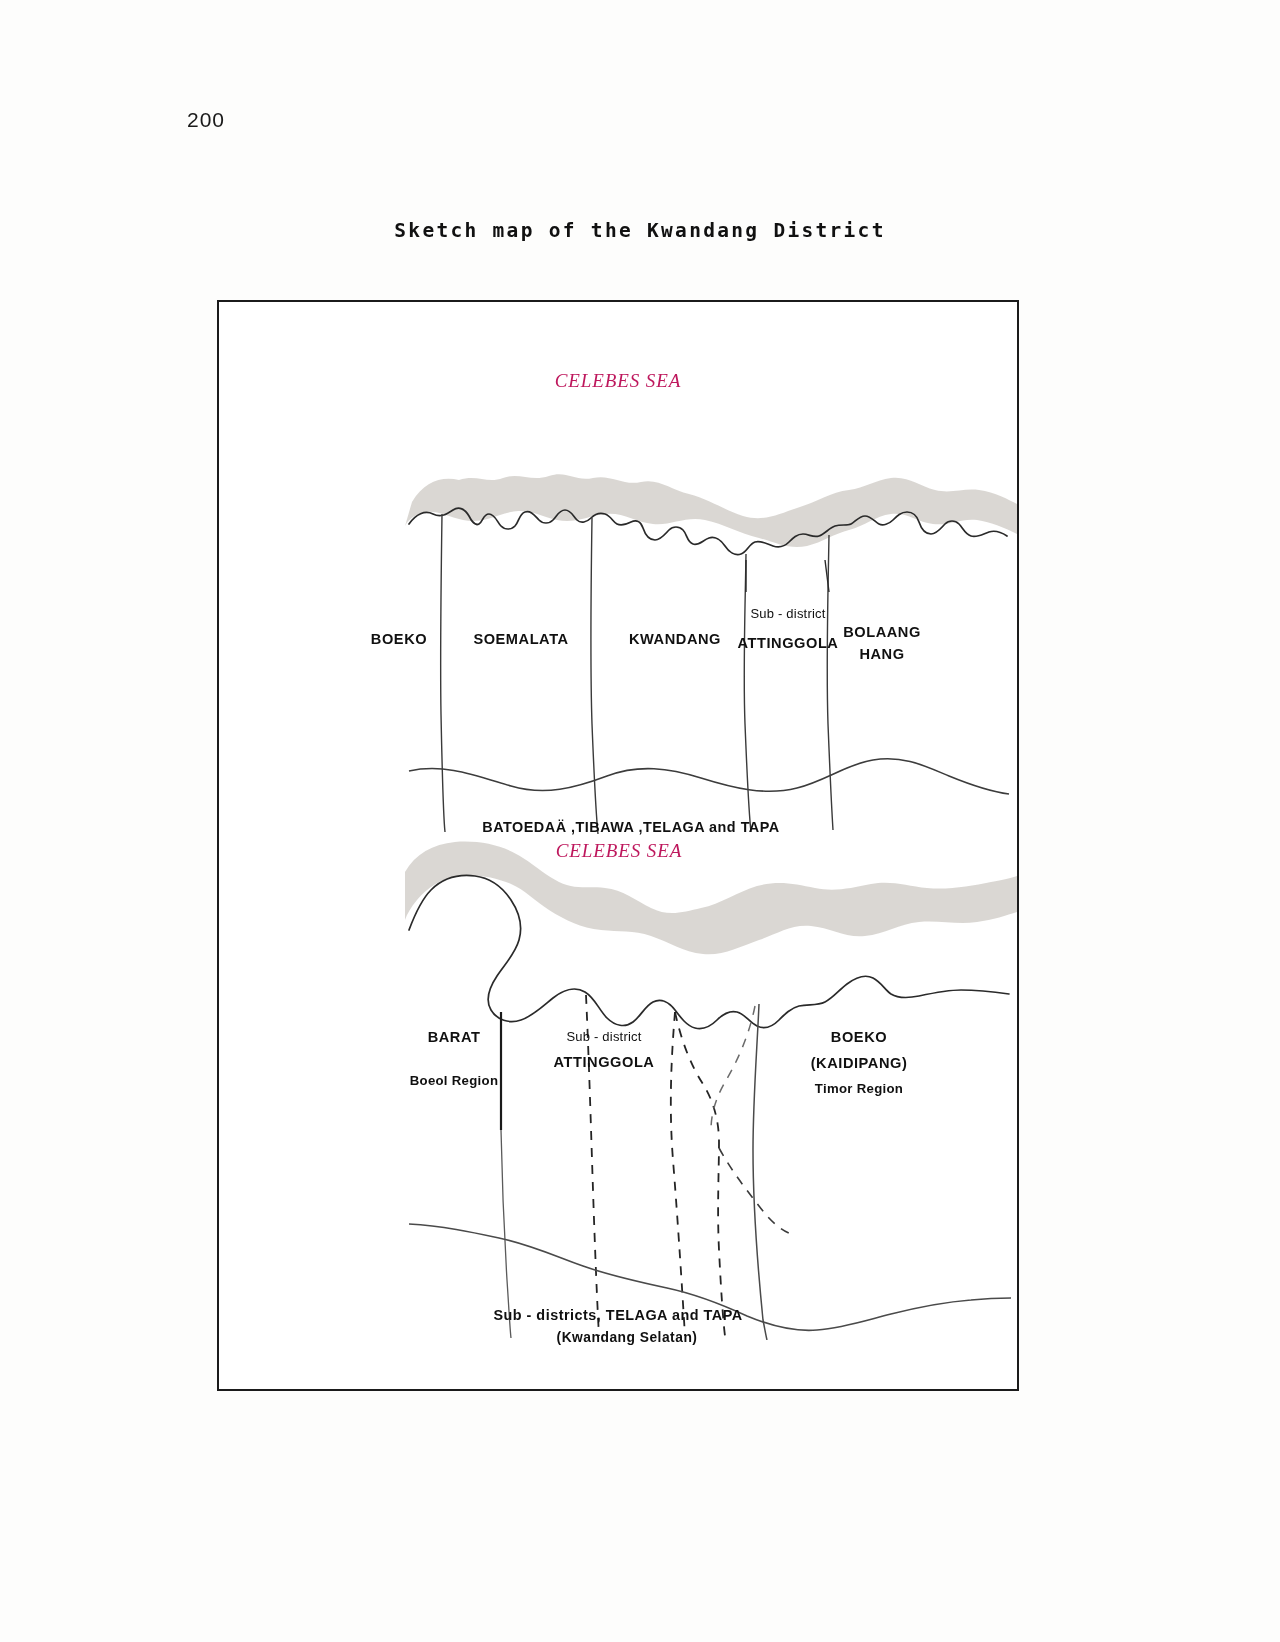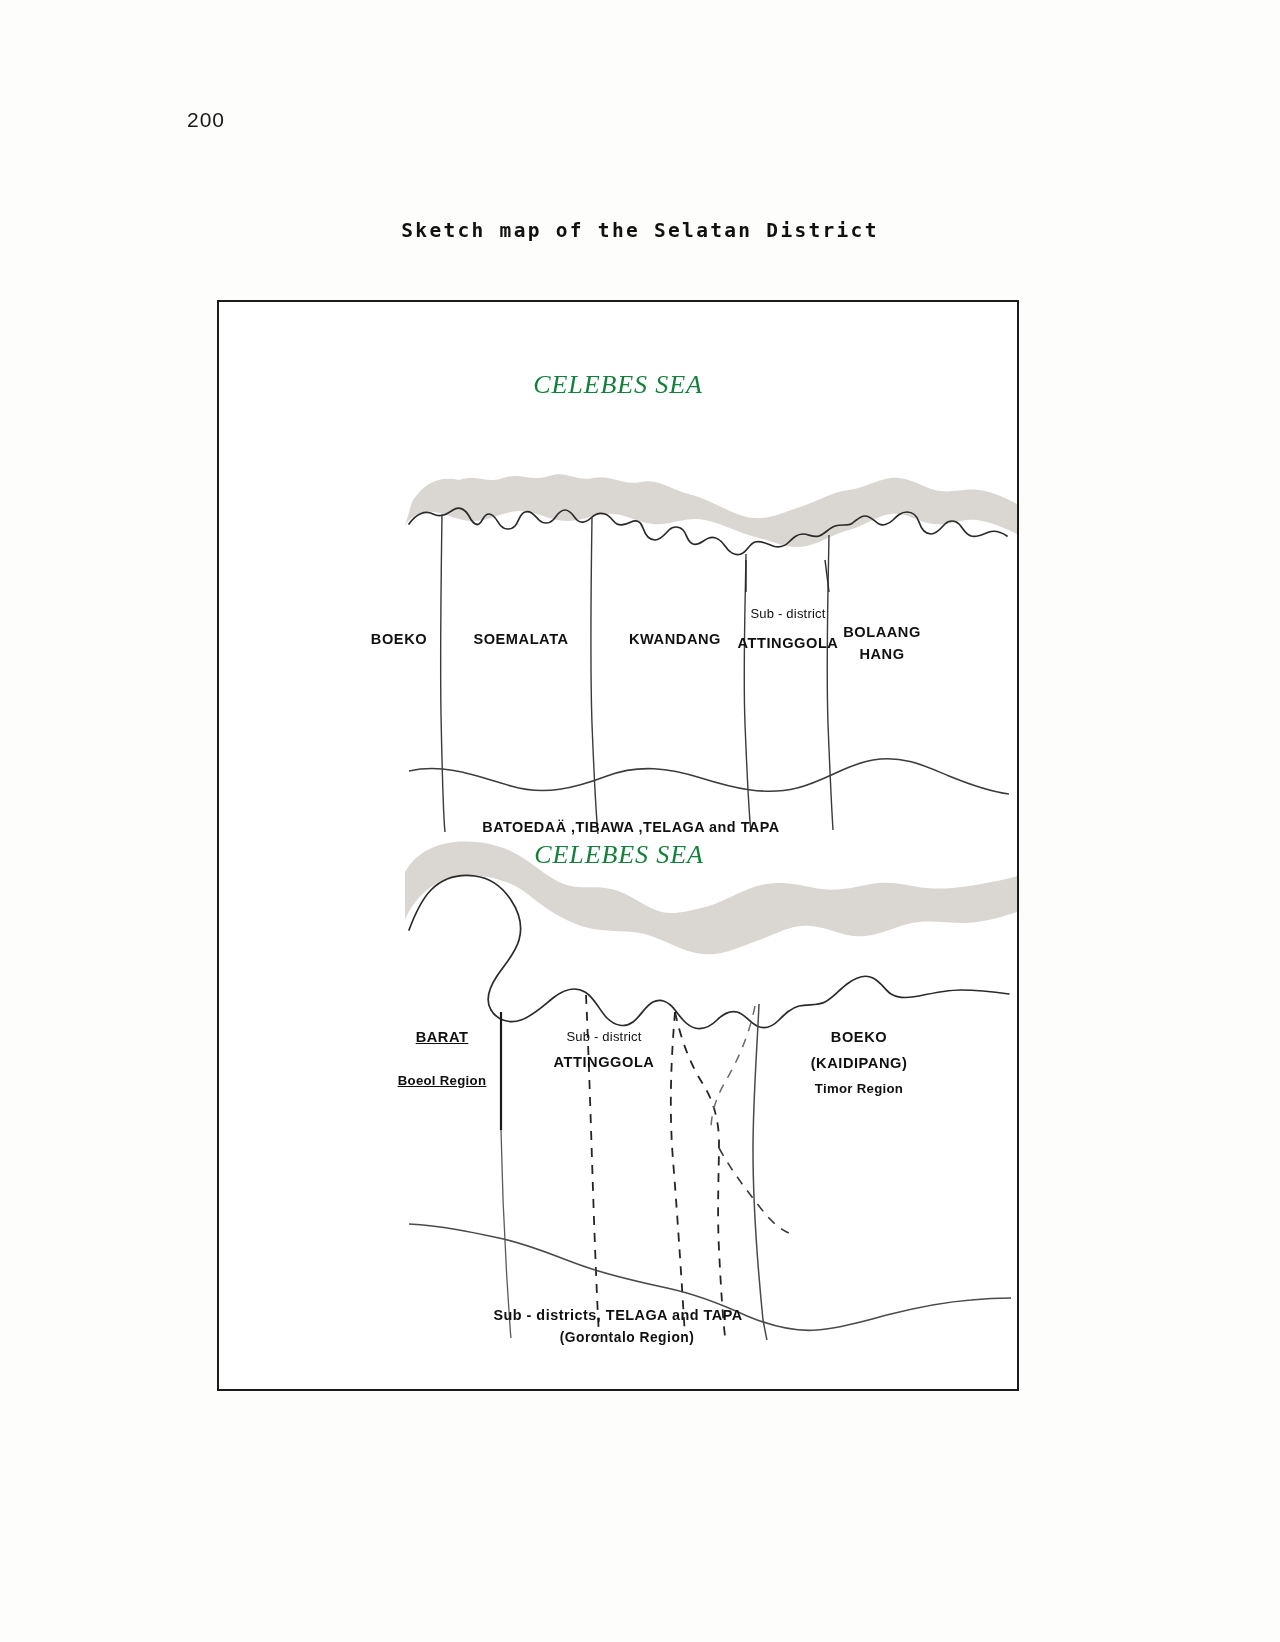--- a/index.html
+++ b/index.html
@@ -75,23 +75,23 @@
     left: 0;
     top: 0;
     display: block;
   }
 
   
   .sea-label {
     position: absolute;
     font-family: "Liberation Serif", "DejaVu Serif", serif;
     font-style: italic;
-    font-size: 26px;
+    font-size: 19px;
     letter-spacing: 0.9px;
-    color: #15803d;
+    color: #be185d;
     white-space: nowrap;
   }
 
   
   .district-label {
     position: absolute;
     font-family: "Liberation Sans", sans-serif;
     font-size: 14.6px;
     font-weight: 700;
     letter-spacing: 0.55px;
@@ -128,21 +128,21 @@
   .caption .cap-line.indent { padding-left: 26px; }
   .caption .cap-line.paren { font-size: 13.8px; padding-left: 18px; }
 </style>
 </head>
 <body>
 
 <div class="page">
 
   <div class="page-number">200</div>
 
-  <div class="sheet-title">Sketch map of the Selatan District</div>
+  <div class="sheet-title">Sketch map of the Kwandang District</div>
 
   <div class="plate">
     <div class="plate-inner">
 
       <div class="map-block" id="map-one">
 
         <svg class="map-svg" width="798" height="470" viewBox="0 0 798 470">
 
           <path fill="#d8d5d1" stroke="none" opacity="0.95" d="M193,138 C205,118 222,112 240,116 C258,110 268,120 284,114
                    C300,108 312,118 330,112 C348,106 356,118 374,114
@@ -270,37 +270,37 @@
                    C546,500 547,506 548,510"></path>
 
           <path fill="none" stroke="#4a4a4a" stroke-width="1.6" d="M190,394 C224,396 252,402 280,408 C310,414 336,426 364,436
                    C392,446 420,452 448,458 C476,464 502,474 528,486
                    C552,496 574,502 598,500 C624,498 648,490 672,484
                    C700,477 726,472 752,470 C772,468 786,468 792,468"></path>
         </svg>
 
         <div class="sea-label" style="left:400px; top:10px; transform:translateX(-50%);">CELEBES SEA</div>
 
-        <div class="district-label" style="left:223px; top:197px;text-decoration:underline;">
+        <div class="district-label" style="left:235px; top:197px;">
           <span class="lab-line">BARAT</span>
           <span class="lab-line lab-small" style="margin-top:22px;">Boeol  Region</span>
         </div>
 
         <div class="district-label" style="left:385px; top:197px;">
           <span class="lab-line lab-sub">Sub - district</span>
           <span class="lab-line" style="margin-top:6px;">ATTINGGOLA</span>
         </div>
 
         <div class="district-label" style="left:640px; top:197px;">
           <span class="lab-line">BOEKO</span>
           <span class="lab-line" style="margin-top:4px;">(KAIDIPANG)</span>
           <span class="lab-line lab-small" style="margin-top:5px;">Timor  Region</span>
         </div>
 
         <div class="caption" style="top:474px;">
           <span class="cap-line">Sub - districts, TELAGA  and  TAPA</span>
-          <span class="cap-line paren">(Gorontalo  Region)</span>
+          <span class="cap-line paren">(Kwandang  Selatan)</span>
         </div>
       </div>
 
     </div>
   </div>
 </div>
 
 </body></html>

